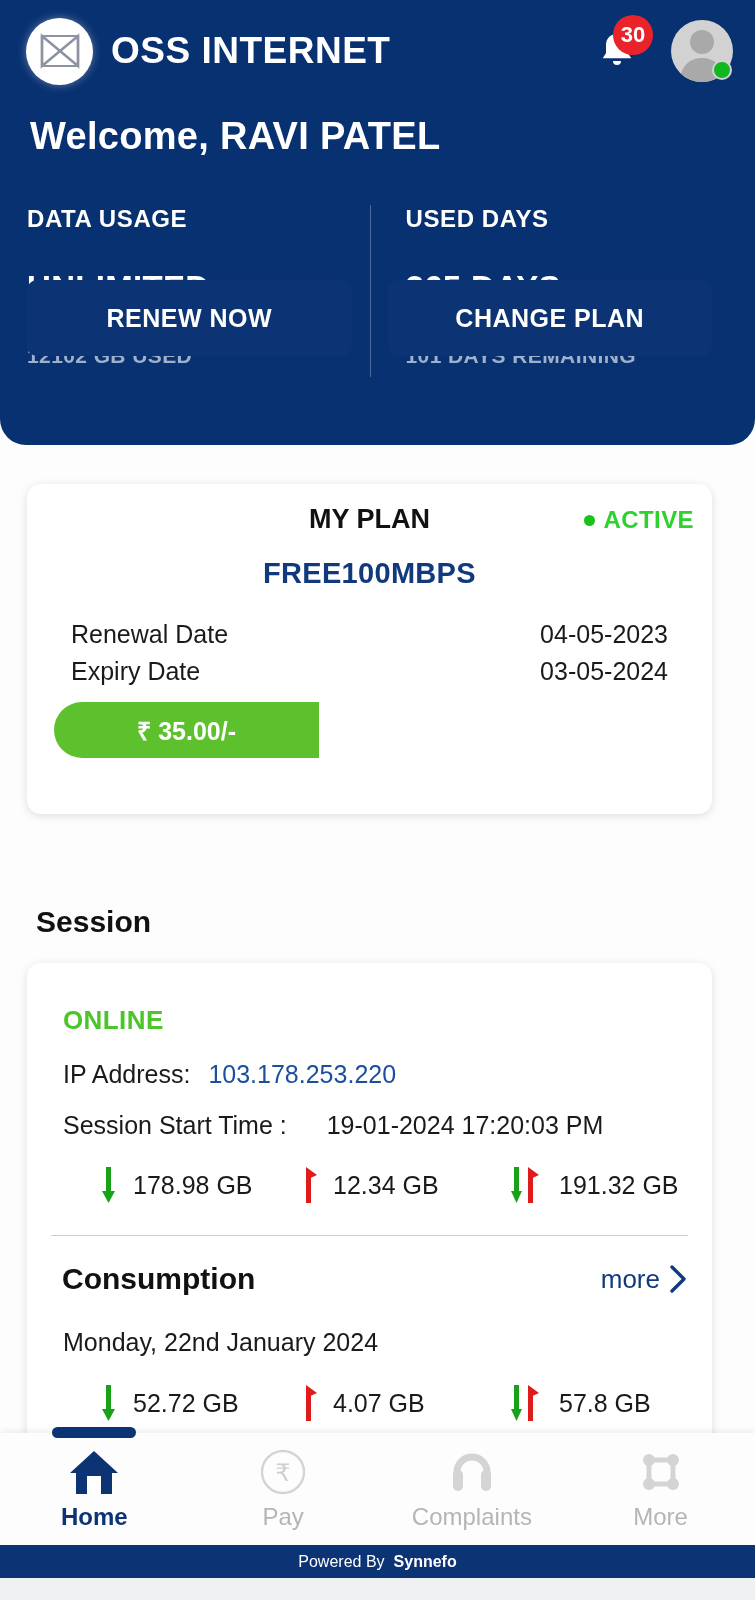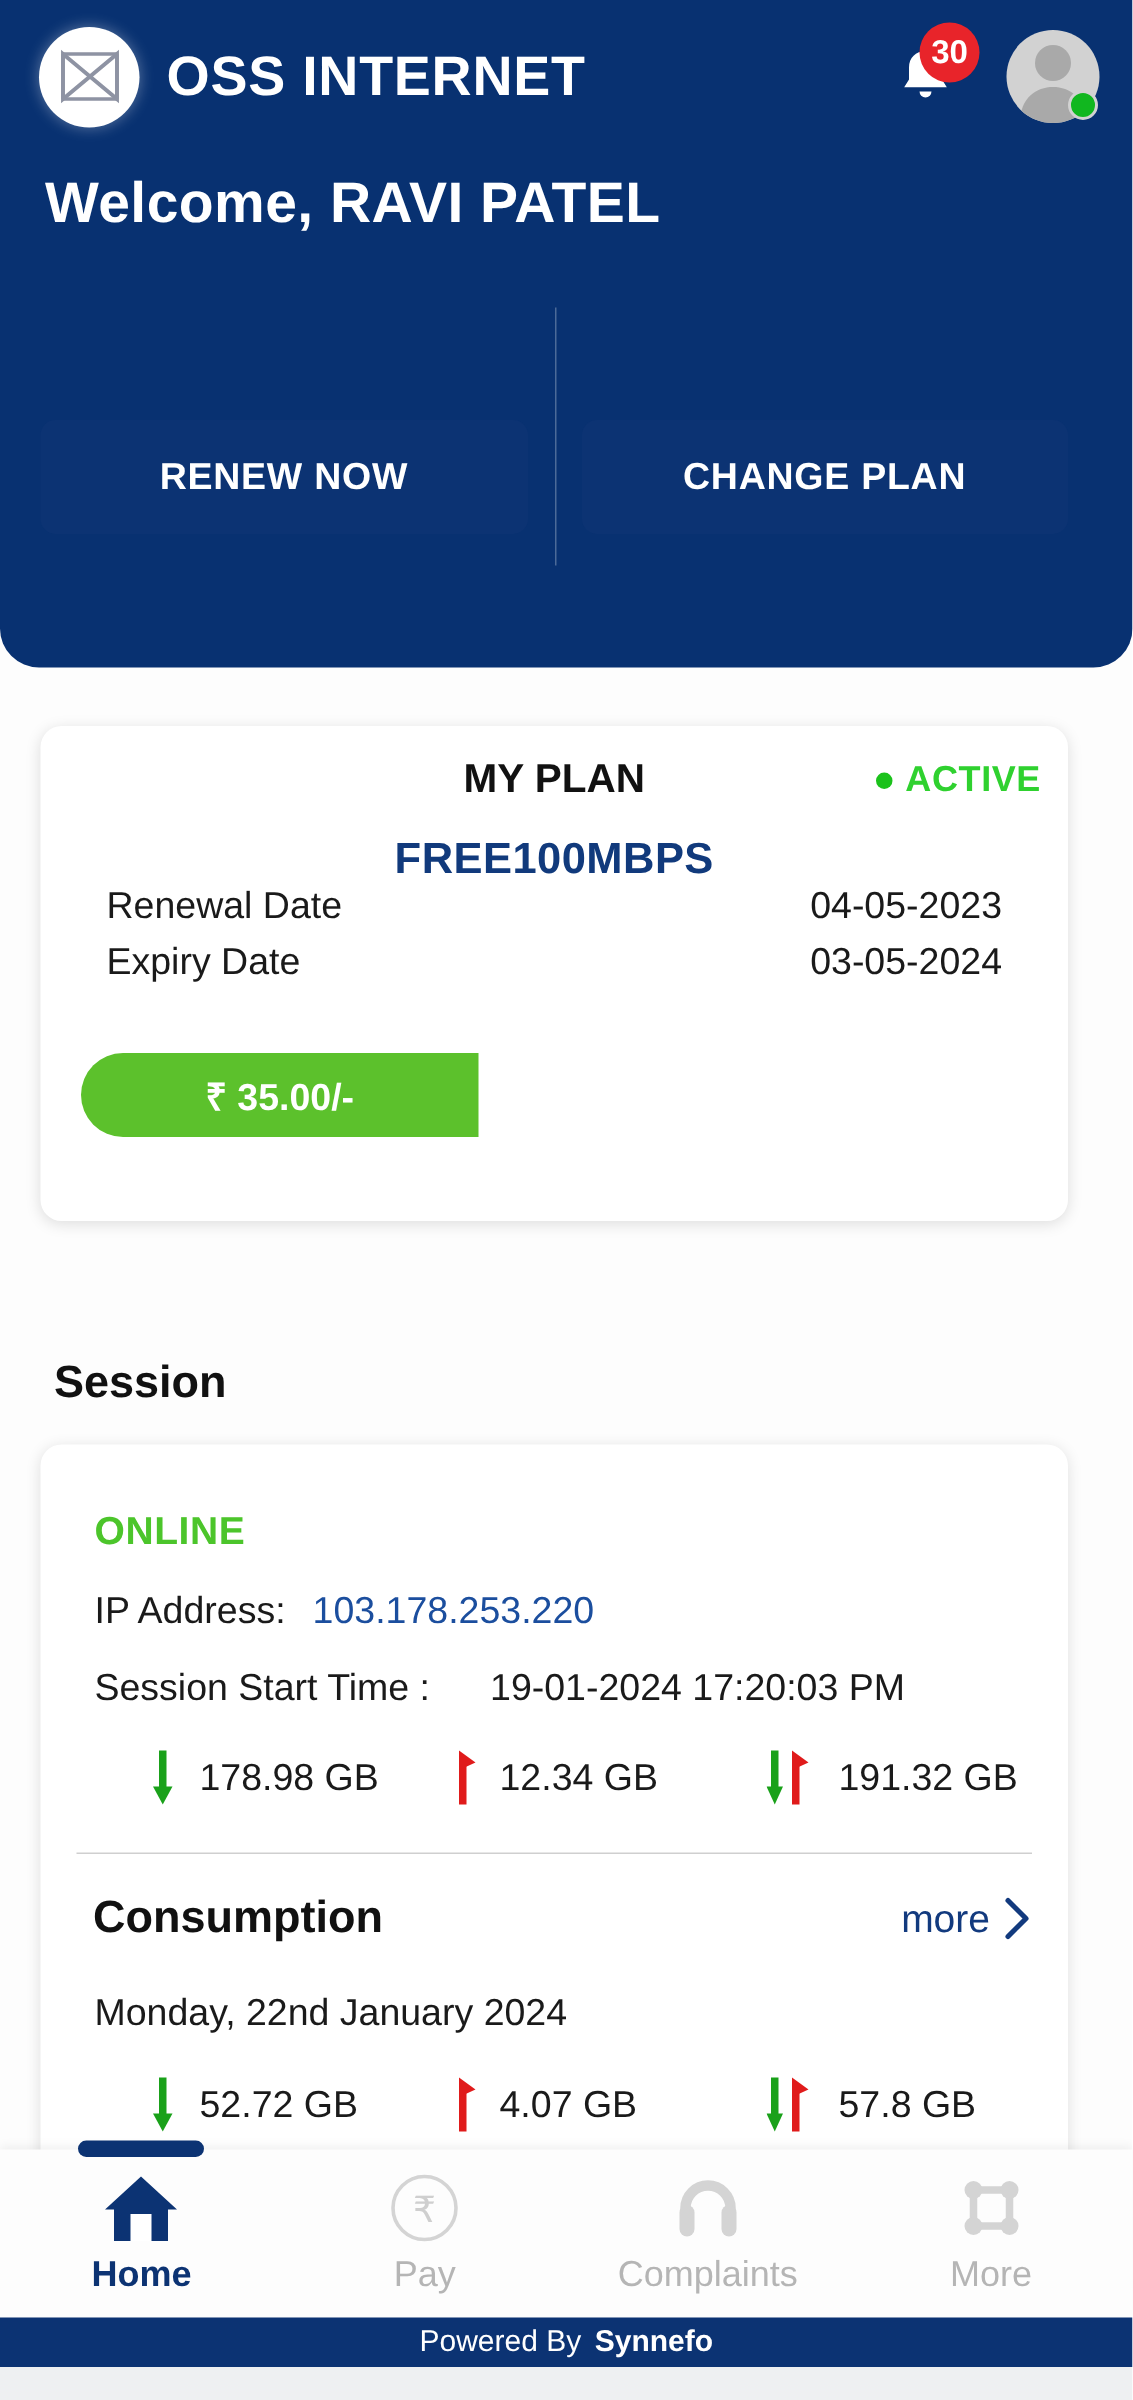--- a/index.html
+++ b/index.html
@@ -119,21 +119,21 @@
   }
   .status-dot {
     width: 11px; height: 11px; border-radius: 50%; background: #1bc21b;
   }
   .status-text { color: #2fd12f; font-size: 24px; font-weight: 700; letter-spacing: .4px; }
   .plan-name {
     text-align: center; color: #113a7c;
     font-size: 29px; font-weight: 700;
     margin-top: 17px; letter-spacing: .3px;
   }
-  .plan-rows { padding: 0 44px; text-align: right; }
+  .plan-rows { margin-top: 30px; padding: 0 44px; text-align: right; }
   .plan-row {
     display: flex; justify-content: space-between; align-items: baseline;
     font-size: 25px; color: #1a1a1a;
     margin-bottom: 8px;
   }
   .plan-row .k { font-weight: 400; }
   .plan-row .v { font-weight: 400; }
   .advance-row {
     position: absolute; left: 27px; right: 0; top: 218px;
     display: flex; align-items: center; justify-content: space-between;
@@ -243,21 +243,21 @@
     width: 84px; height: 11px; border-radius: 6px;
     background: #0c3373;
   }
   .powered {
     position: absolute; left: 0; bottom: 22px;
     width: 755px; height: 33px;
     background: #0c3373;
     display: flex; align-items: center; justify-content: center;
     gap: 9px;
   }
-  .powered span { color: #ffffff; font-size: 20px; text-align: center; }
+  .powered span { color: #ffffff; font-size: 16px; text-align: center; }
   .powered .brandname { font-weight: 700; }
   .bottom-filler {
     position: absolute; left: 0; bottom: 0;
     width: 755px; height: 22px; background: #eef0f2;
   }
 </style>
 </head>
 <body>
 
 <div id="app">
@@ -290,20 +290,32 @@
             </svg>
           </div>
           <div class="online-dot"></div>
         </div>
       </div>
     </div>
 
     <div class="welcome">Welcome, RAVI PATEL</div>
 
     <div class="divider-v"></div>
+    <div class="stats">
+      <div class="stat">
+        <div class="stat-label">DATA USAGE</div>
+        <div class="stat-value">UNLIMITED</div>
+        <div class="stat-sub">12102 GB USED</div>
+      </div>
+      <div class="stat">
+        <div class="stat-label">USED DAYS</div>
+        <div class="stat-value">365 DAYS</div>
+        <div class="stat-sub">101 DAYS REMAINING</div>
+      </div>
+    </div>
   </div>
 
   <div class="plan-card">
     <div class="plan-head">
       <div class="plan-title">MY PLAN</div>
       <div class="plan-status">
         <div class="status-dot"></div>
         <div class="status-text">ACTIVE</div>
       </div>
     </div>

